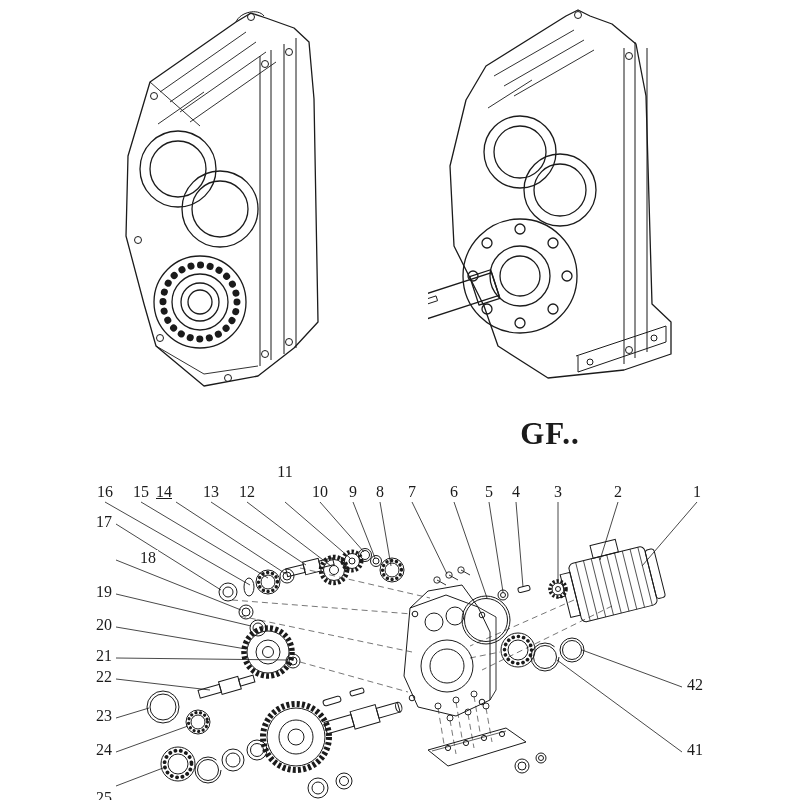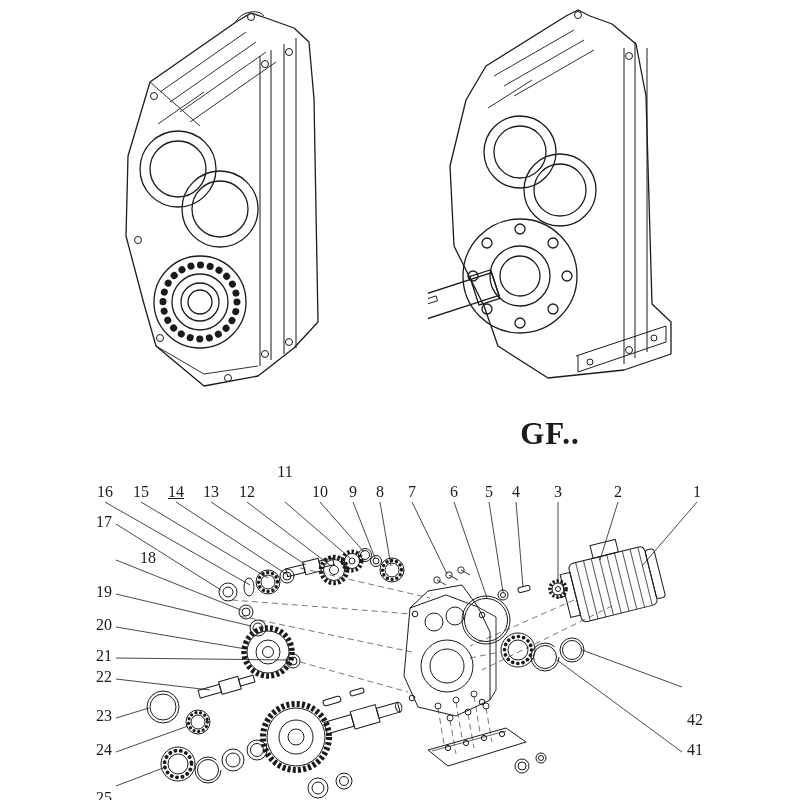--- a/index.html
+++ b/index.html
@@ -361,21 +361,21 @@
       <line x1="116" y1="718" x2="149" y2="708"></line>
       <line x1="116" y1="752" x2="188" y2="726"></line>
       <line x1="116" y1="786" x2="163" y2="768"></line>
       <line x1="682" y1="687" x2="582" y2="650"></line>
       <line x1="682" y1="752" x2="557" y2="660"></line>
     </svg>
 
   <div id="callout-layer">
       <span class="callout" style="left: 105px; top: 492px;">16</span>
       <span class="callout" style="left: 141px; top: 492px;">15</span>
-      <span class="callout" style="left: 176px; top: 492px; text-decoration: underline;">14</span>
+      <span class="callout" style="left: 164px; top: 492px; text-decoration: underline;">14</span>
       <span class="callout" style="left: 211px; top: 492px;">13</span>
       <span class="callout" style="left: 247px; top: 492px;">12</span>
       <span class="callout" style="left: 285px; top: 472px;">11</span>
       <span class="callout" style="left: 320px; top: 492px;">10</span>
       <span class="callout" style="left: 353px; top: 492px;">9</span>
       <span class="callout" style="left: 380px; top: 492px;">8</span>
       <span class="callout" style="left: 412px; top: 492px;">7</span>
       <span class="callout" style="left: 454px; top: 492px;">6</span>
       <span class="callout" style="left: 489px; top: 492px;">5</span>
       <span class="callout" style="left: 516px; top: 492px;">4</span>
@@ -384,17 +384,17 @@
       <span class="callout" style="left: 697px; top: 492px;">1</span>
       <span class="callout" style="left: 104px; top: 522px;">17</span>
       <span class="callout" style="left: 104px; top: 558px; margin-left: 44px;">18</span>
       <span class="callout" style="left: 104px; top: 592px;">19</span>
       <span class="callout" style="left: 104px; top: 625px;">20</span>
       <span class="callout" style="left: 104px; top: 656px;">21</span>
       <span class="callout" style="left: 104px; top: 677px;">22</span>
       <span class="callout" style="left: 104px; top: 716px;">23</span>
       <span class="callout" style="left: 104px; top: 750px;">24</span>
       <span class="callout" style="left: 104px; top: 798px;">25</span>
-      <span class="callout" style="left: 695px; top: 685px; margin-top: 35px;">42</span>
+      <span class="callout" style="left: 695px; top: 685px;">42</span>
       <span class="callout" style="left: 695px; top: 750px; font-family: Liberation Serif, serif;">41</span>
     </div>
 
 </div>
 
 </body></html>

